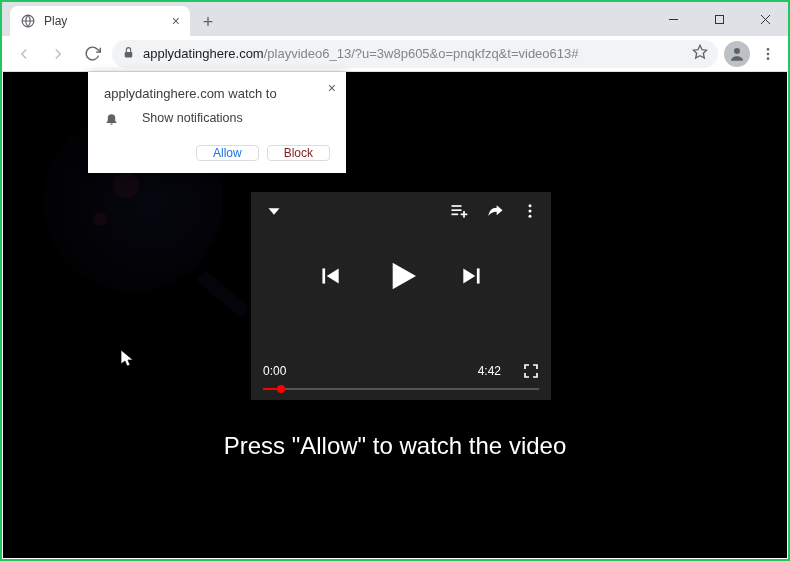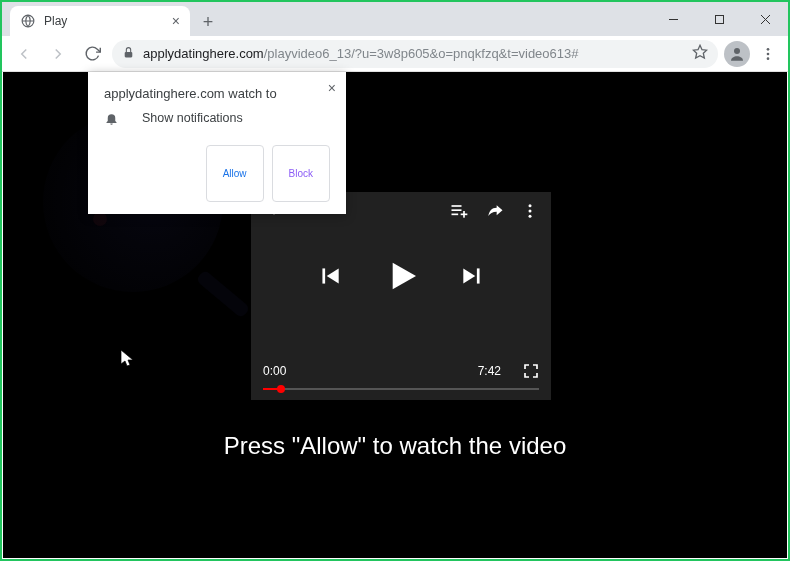--- a/index.html
+++ b/index.html
@@ -57,23 +57,23 @@
   
   .message { position:absolute; left:0; right:0; top:360px; text-align:center; color:#fff; font-size:24px; }
 
   
   .notif { position:absolute; left:86px; top:70px; width:258px; background:#fff; box-shadow:0 2px 10px rgba(0,0,0,0.3); padding:14px 16px 12px; z-index:10; }
   .notif .close-x { position:absolute; right:10px; top:8px; color:#5f6368; font-size:14px; cursor:pointer;}
   .notif .line1 { font-size:13px; color:#3c4043; margin-bottom:10px; }
   .notif .line2 { font-size:12.5px; color:#3c4043; display:flex; align-items:flex-start; gap:23px; }
   .notif .bell { color:#5f6368; }
   .notif .btns { display:flex; justify-content:flex-end; gap:8px; margin-top:16px; }
-  .notif .btn { border:1px solid #dadce0; border-radius:4px; padding:22px 16px; font-size:10px; cursor:pointer; background:#fff; }
+  .notif .btn { border:1px solid #dadce0; border-radius:4px; padding:0 16px; font-size:12px; cursor:pointer; background:#fff; }
   .notif .btn.allow { color:#1a73e8; }
-  .notif .btn.block { color:#8b5cf6; }
+  .notif .btn.block { color:#7f1d1d; }
 
   
   .cursor { position:absolute; left:118px; top:278px; color:#fff; z-index:5; pointer-events:none;}
 </style>
 </head>
 <body>
 
 <div class="window">
 
   <div class="titlebar">
@@ -213,21 +213,21 @@
           <svg width="26" height="26" viewBox="0 0 24 24" fill="#fff">
               <polygon points="4 5 4 19 15 12"></polygon>
               <rect x="16.5" y="5" width="2.5" height="14"></rect>
             </svg>
         </span>
       </div>
       <div class="player-bottom">
         <div class="time-row">
           <span>0:00</span>
           <span style="display:flex;align-items:center;gap:12px;">
-            <span>7:42</span>
+            <span>4:42</span>
             <span class="fs-icon">
               <svg width="16" height="16" viewBox="0 0 24 24" fill="none" stroke="#fff" stroke-width="2.5">
                   <path d="M3 9V3h6M21 9V3h-6M3 15v6h6M21 15v6h-6"></path>
                 </svg>
             </span>
           </span>
         </div>
         <div class="progress">
           <div class="played"></div>
           <div class="thumb"></div>

